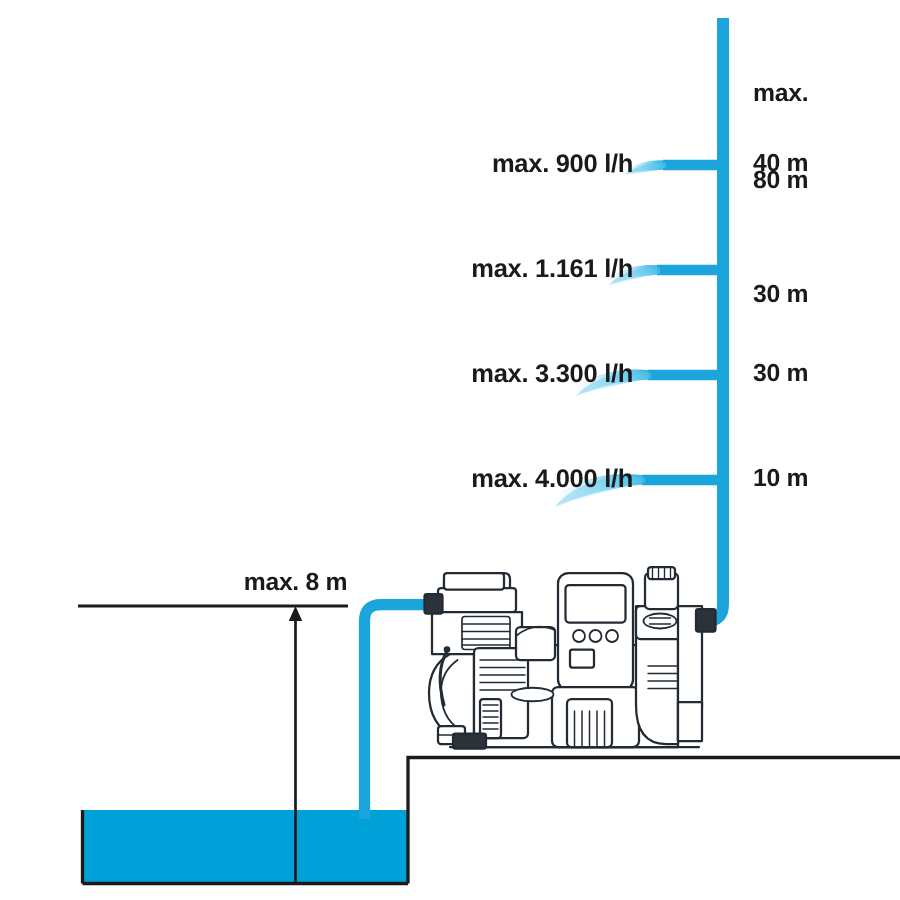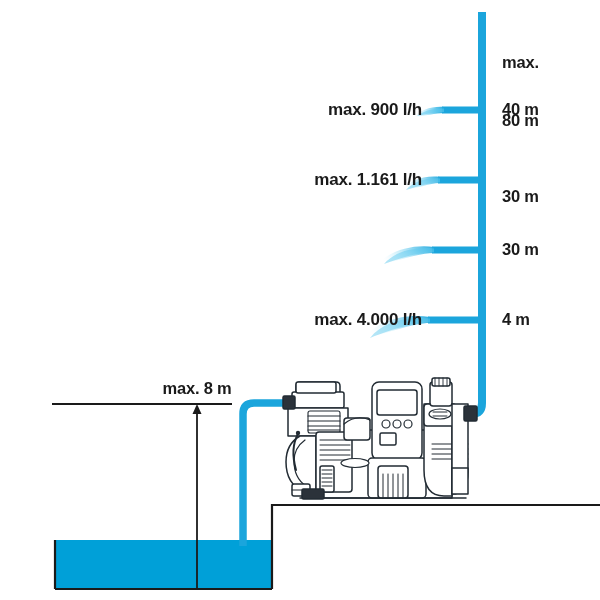--- a/index.html
+++ b/index.html
@@ -229,22 +229,23 @@
 
   </svg>
 
   <div class="lbl top-label" style="left:502px; top:14px;">
     <div>max.</div>
     <div>80 m</div>
   </div>
 
   <div class="lbl flow-label" style="right:178px; top:110px;">max. 900 l/h</div>
   <div class="lbl flow-label" style="right:178px; top:180px;">max. 1.161 l/h</div>
+  <div class="lbl flow-label" style="right:178px; top:250px;">max. 3.300 l/h</div>
   <div class="lbl flow-label" style="right:178px; top:320px;padding-left:32px;">max. 4.000 l/h</div>
 
   <div class="lbl height-label" style="left:502px; top:110px;">40 m</div>
   <div class="lbl height-label" style="left:502px; top:197px;">30 m</div>
   <div class="lbl height-label" style="left:502px; top:250px;">30 m</div>
-  <div class="lbl height-label" style="left:502px; top:320px;">4 m</div>
+  <div class="lbl height-label" style="left:502px; top:320px;">10 m</div>
 
   <div class="lbl lift-label" style="left:197px; top:379px;">max. 8 m</div>
 
 </div>
 
 </body></html>

